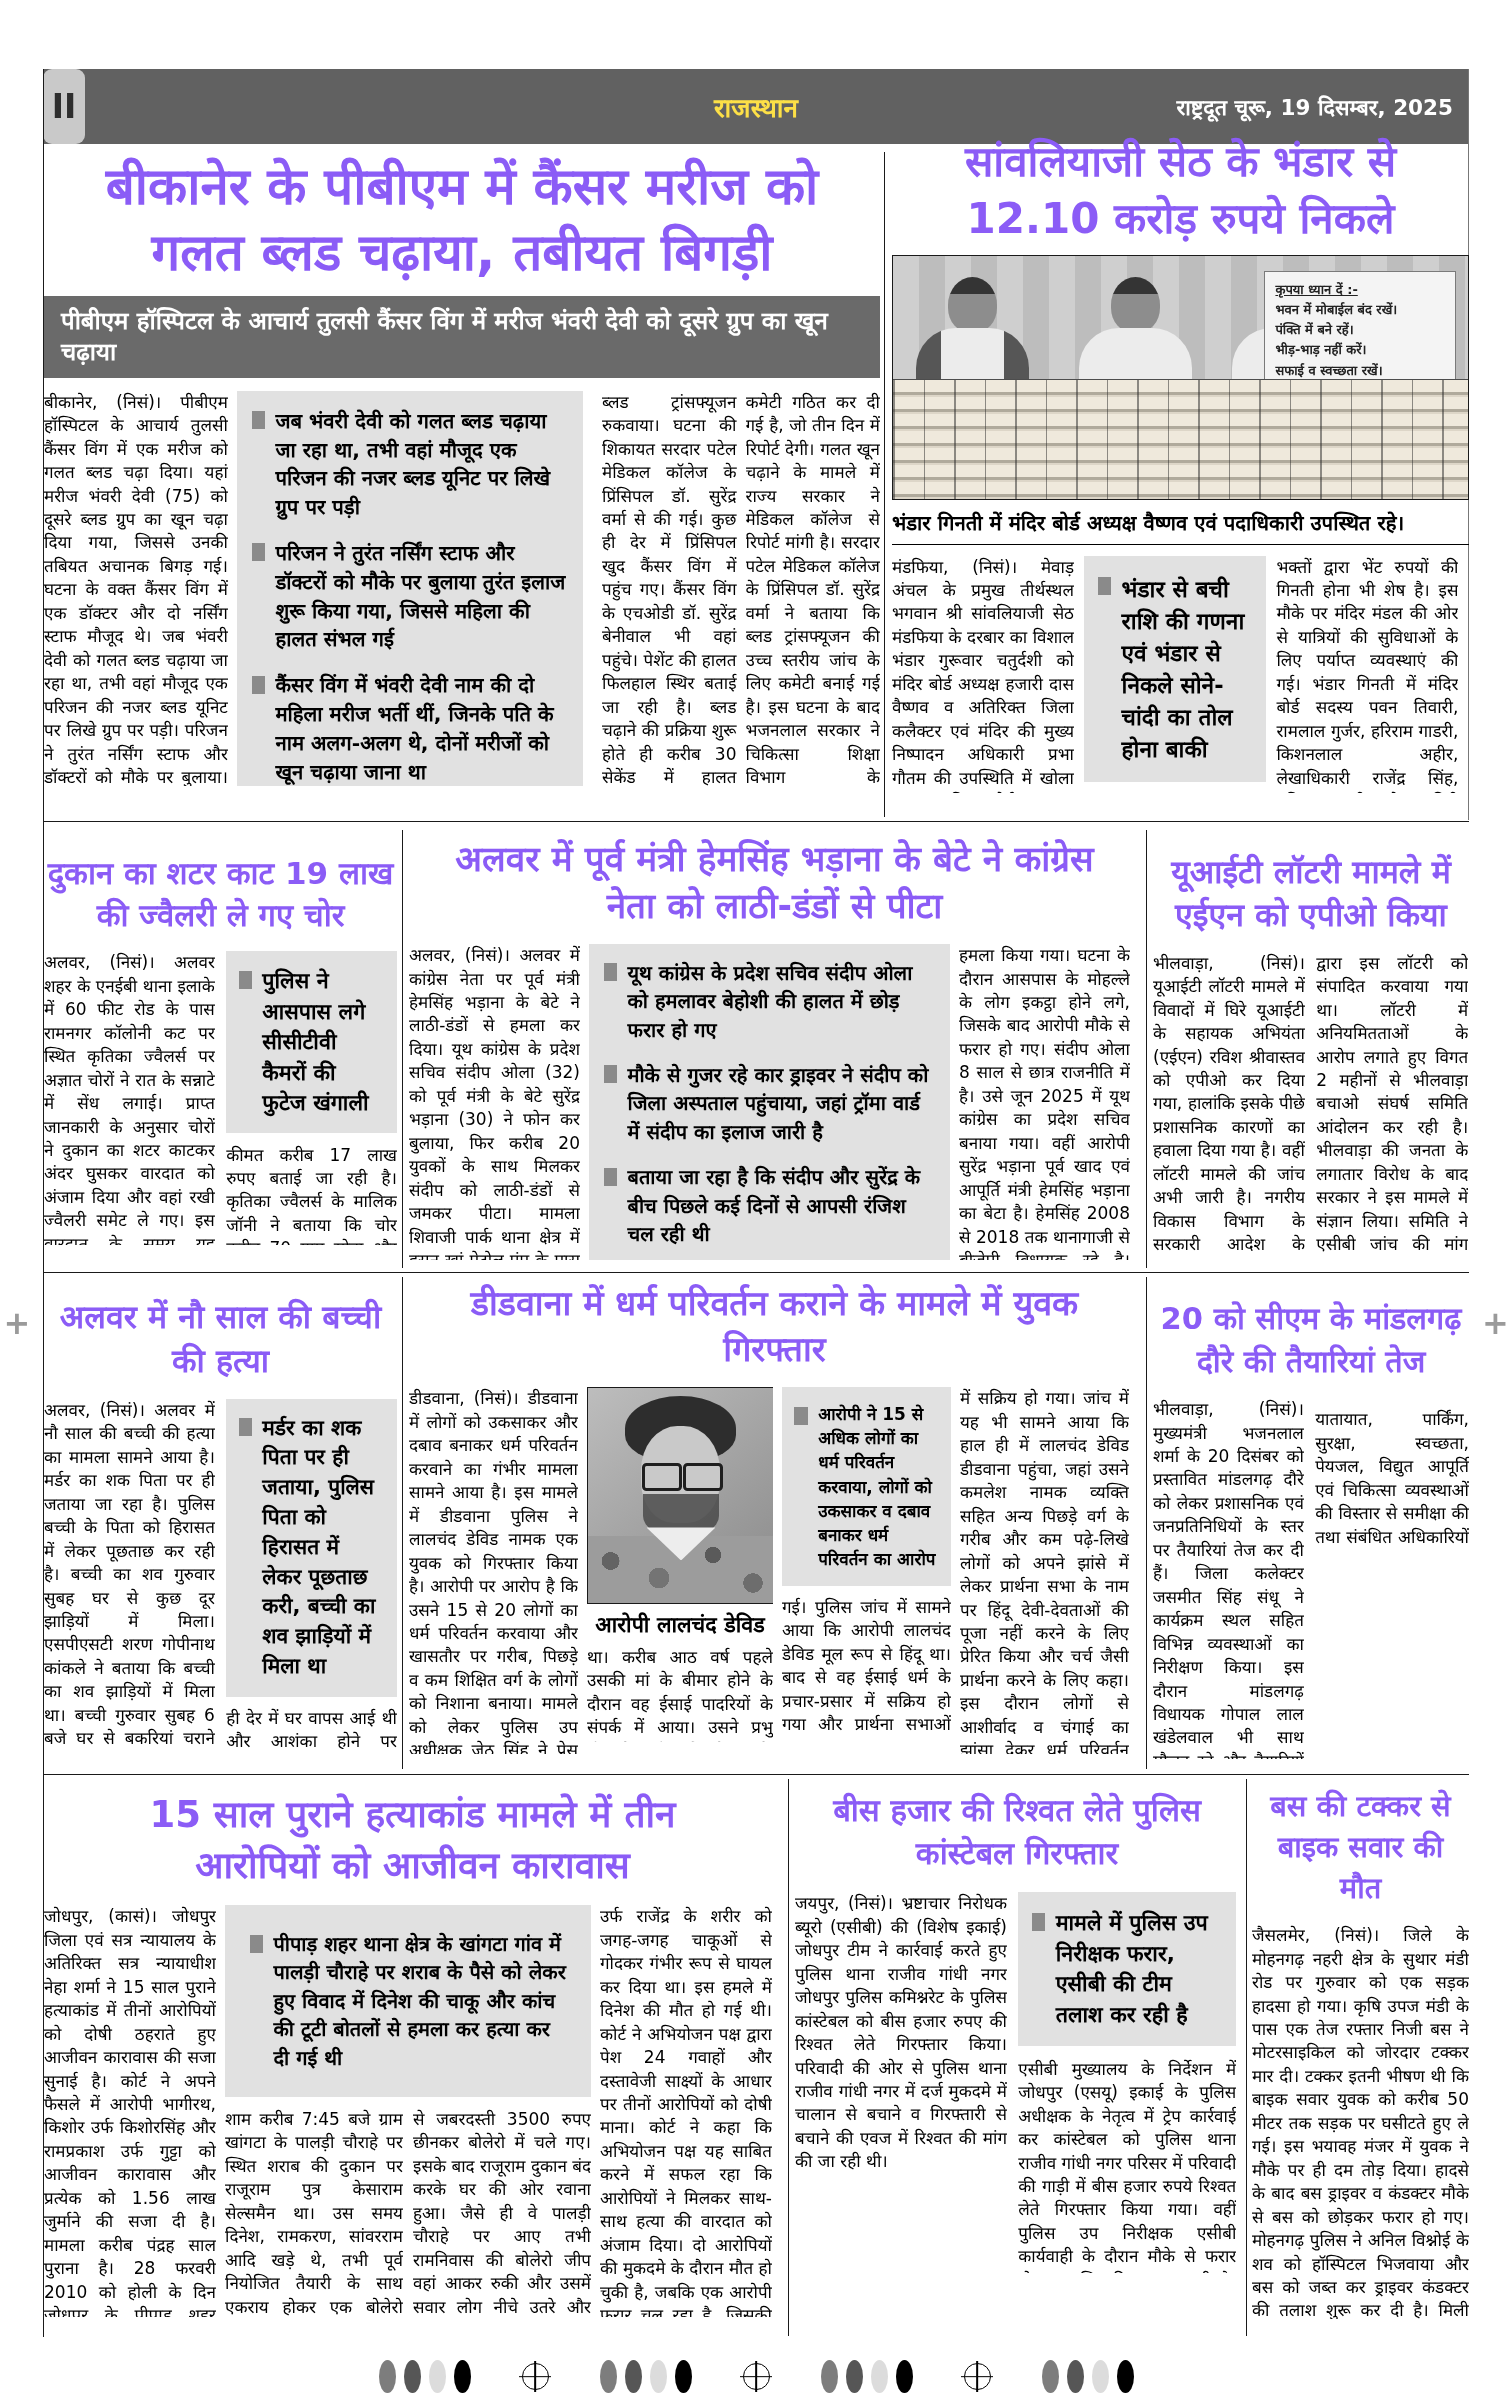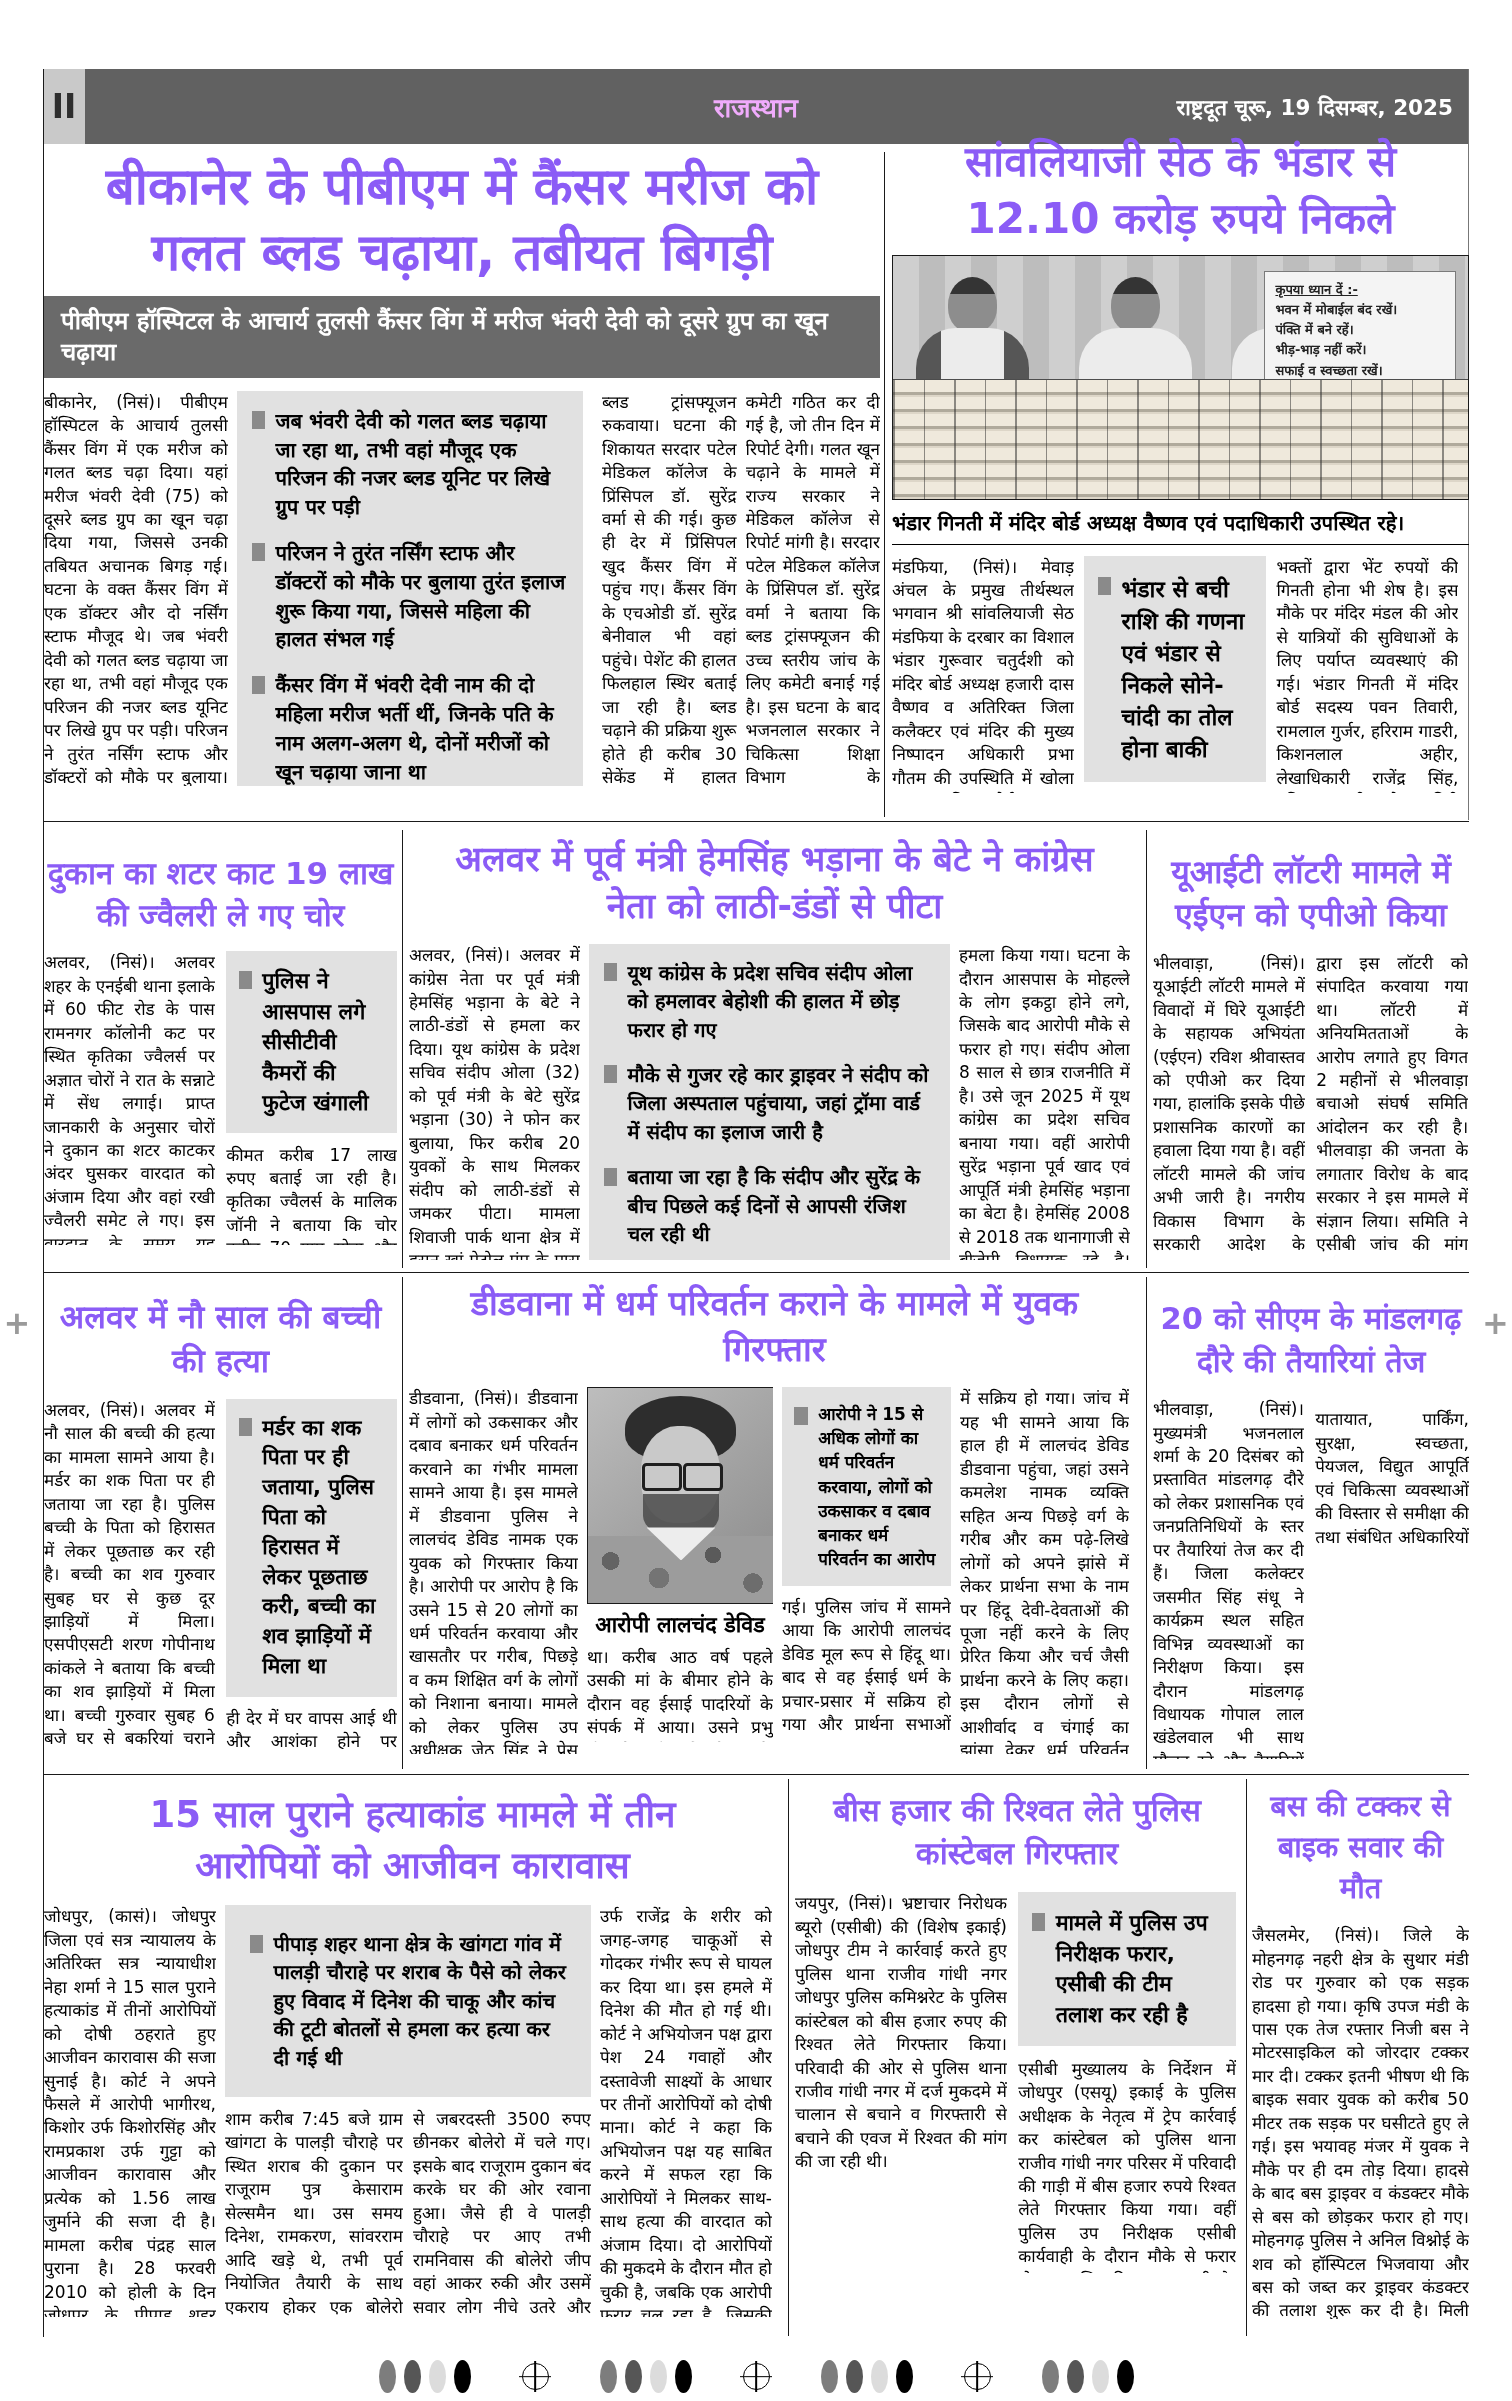--- a/index.html
+++ b/index.html
@@ -2,23 +2,23 @@
 <html style="font-size:9px"><head>
 <meta charset="utf-8">
 <style>
   html,body{margin:0;padding:0;}
   body{width:1512px;height:2401px;position:relative;background:#ffffff;
        font-family:"DejaVu Sans",sans-serif;color:#000;}
   .abs{position:absolute;}
   
   .mast{position:absolute;left:43px;top:69px;width:1426px;height:75px;background:#616161;}
   .pagemark{position:absolute;left:0;top:0;width:42px;height:75px;background:#c9c9c9;
-            color:#2e2e2e;font-size:33px;font-weight:bold;display:flex;align-items:center;justify-content:center;}
+            color:#2e2e2e;font-size:33px;font-weight:bold;display:flex;align-items:center;justify-content:center;border-radius:9px;}
   .mast-title{position:absolute;left:0;right:0;top:0;height:75px;display:flex;align-items:center;justify-content:center;
-              color:#f0abfc;font-size:26px;font-weight:bold;}
+              color:#fde047;font-size:26px;font-weight:bold;}
   .mast-date{position:absolute;right:16px;top:0;height:75px;display:flex;align-items:center;
              color:#fff;font-size:21.5px;font-weight:bold;}
   
   .hl{font-weight:bold;text-align:center;color:#8b5cf6;}
   .cols{display:flex;overflow:hidden;}
   .col{text-align:justify;font-size:17px;line-height:1.38;overflow:hidden;word-break:break-word;}
   .gbox{background:#e1e1e1;font-weight:bold;overflow:hidden;}
   .bullet{display:flex;margin:0 0 17px 0;}
   .bmark{flex:0 0 auto;width:13.6px;height:18px;background:#8a8a8a;margin:4.5px 10.2px 0 0;}
   .btxt{font-size:20.3px;line-height:1.42;font-weight:bold;}

